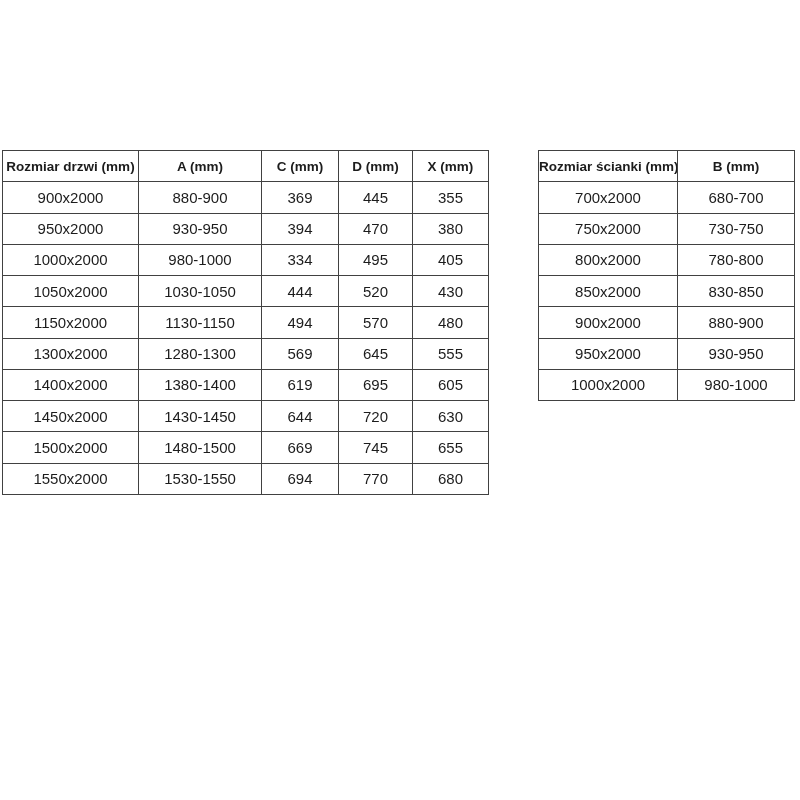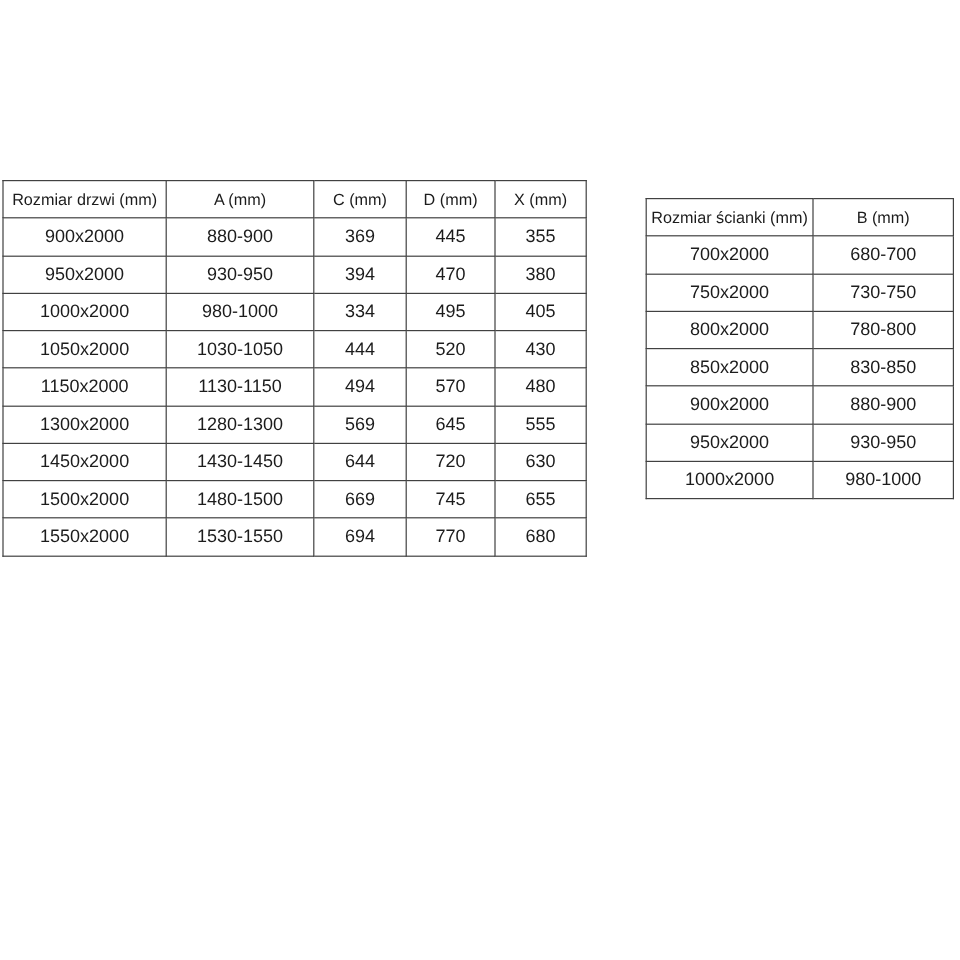--- a/index.html
+++ b/index.html
@@ -31,35 +31,35 @@
     text-align: center;
     vertical-align: middle;
     padding: 0;
     white-space: nowrap;
     overflow: hidden;
   }
   table.spec-table tr {
     height: 31.25px;
   }
   table.spec-table th {
-    font-weight: normal;
+    font-weight: bold;
     font-size: 13.5px;
   }
   table.spec-table td {
     font-weight: normal;
     font-size: 15px;
   }
   #doors-table {
     left: 2px;
     top: 150px;
     width: 486px;
   }
   #walls-table {
     left: 538px;
-    top: 165px;
+    top: 150px;
     width: 256px;
   }
 </style>
 </head>
 <body style="--border-color: #414141; --text-color: #1c1c1c; background: rgb(255, 255, 255);">
 
 <div class="page">
 
   <table id="doors-table" class="spec-table">
     <colgroup>
@@ -115,20 +115,27 @@
           <td>480</td>
         </tr>
         <tr>
           <td>1300x2000</td>
           <td>1280-1300</td>
           <td>569</td>
           <td>645</td>
           <td>555</td>
         </tr>
         <tr>
+          <td>1400x2000</td>
+          <td>1380-1400</td>
+          <td>619</td>
+          <td>695</td>
+          <td>605</td>
+        </tr>
+        <tr>
           <td>1450x2000</td>
           <td>1430-1450</td>
           <td>644</td>
           <td>720</td>
           <td>630</td>
         </tr>
         <tr>
           <td>1500x2000</td>
           <td>1480-1500</td>
           <td>669</td>

